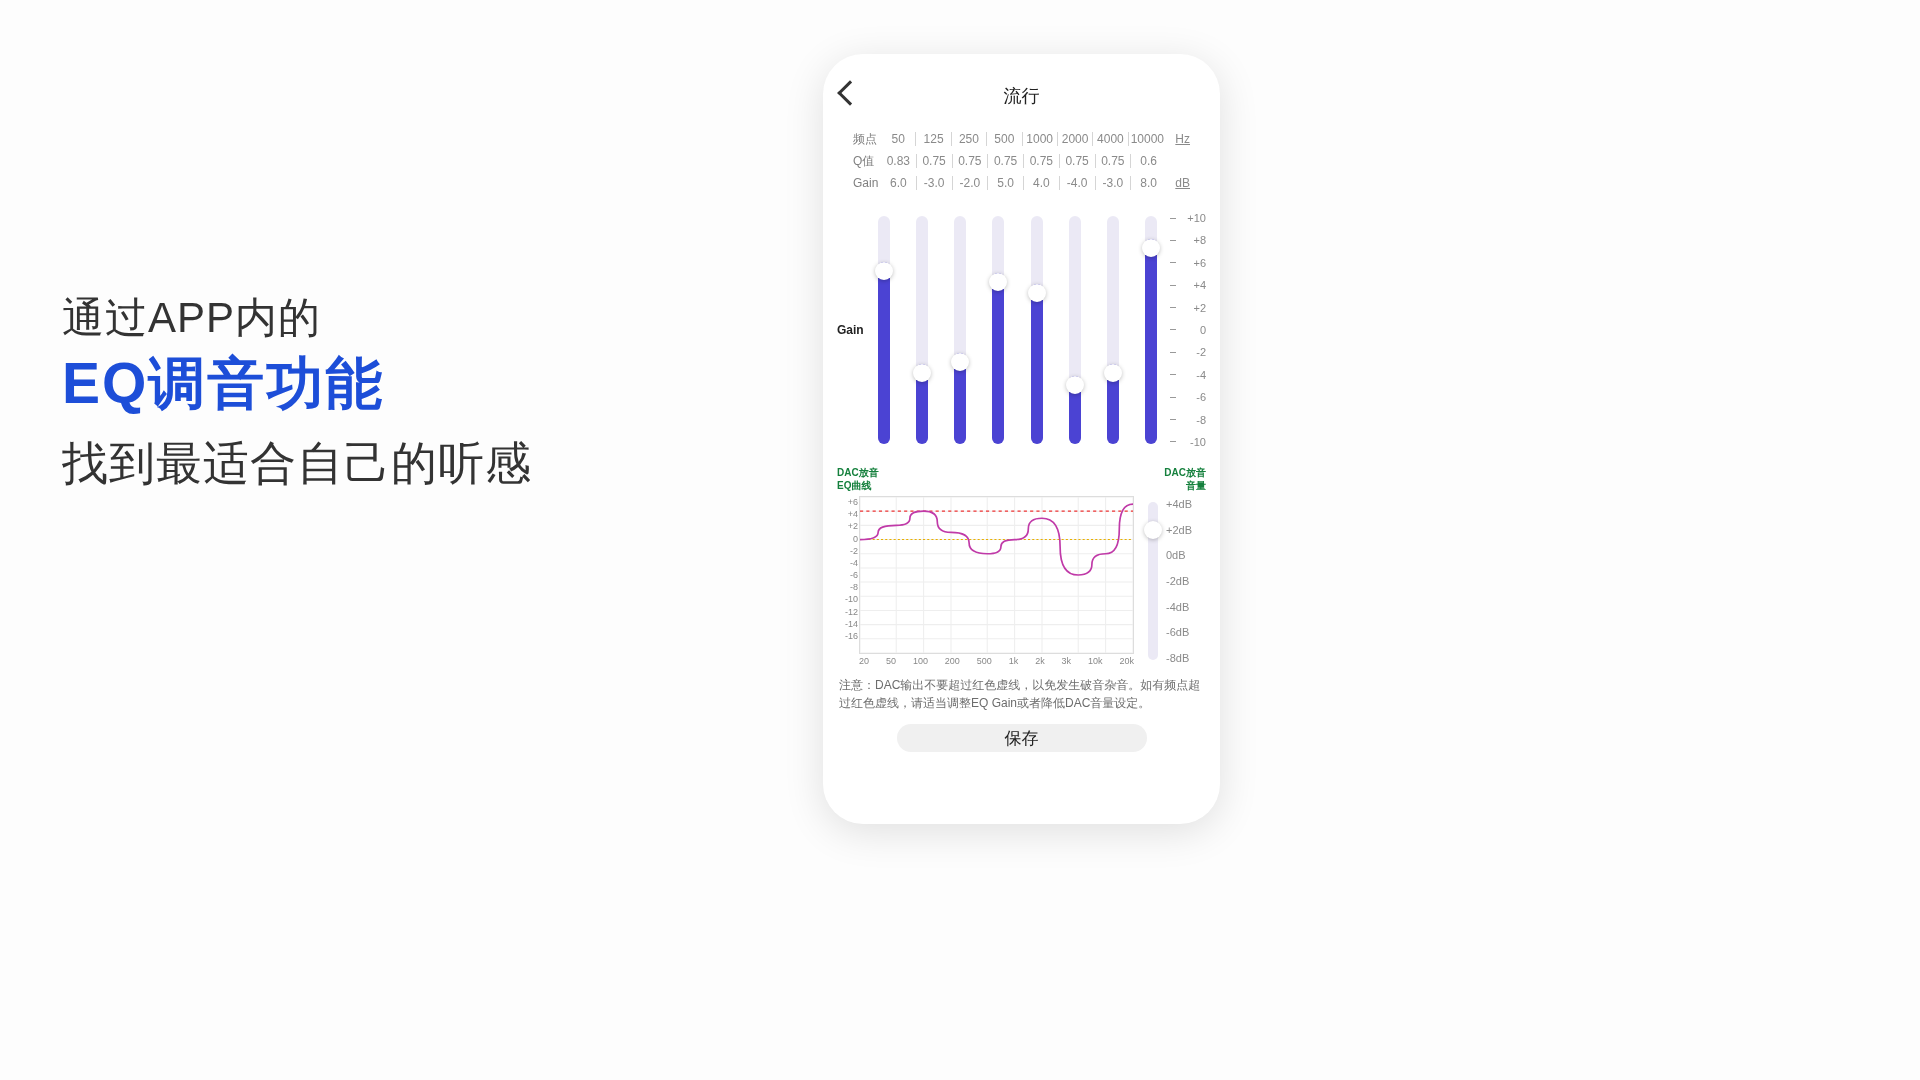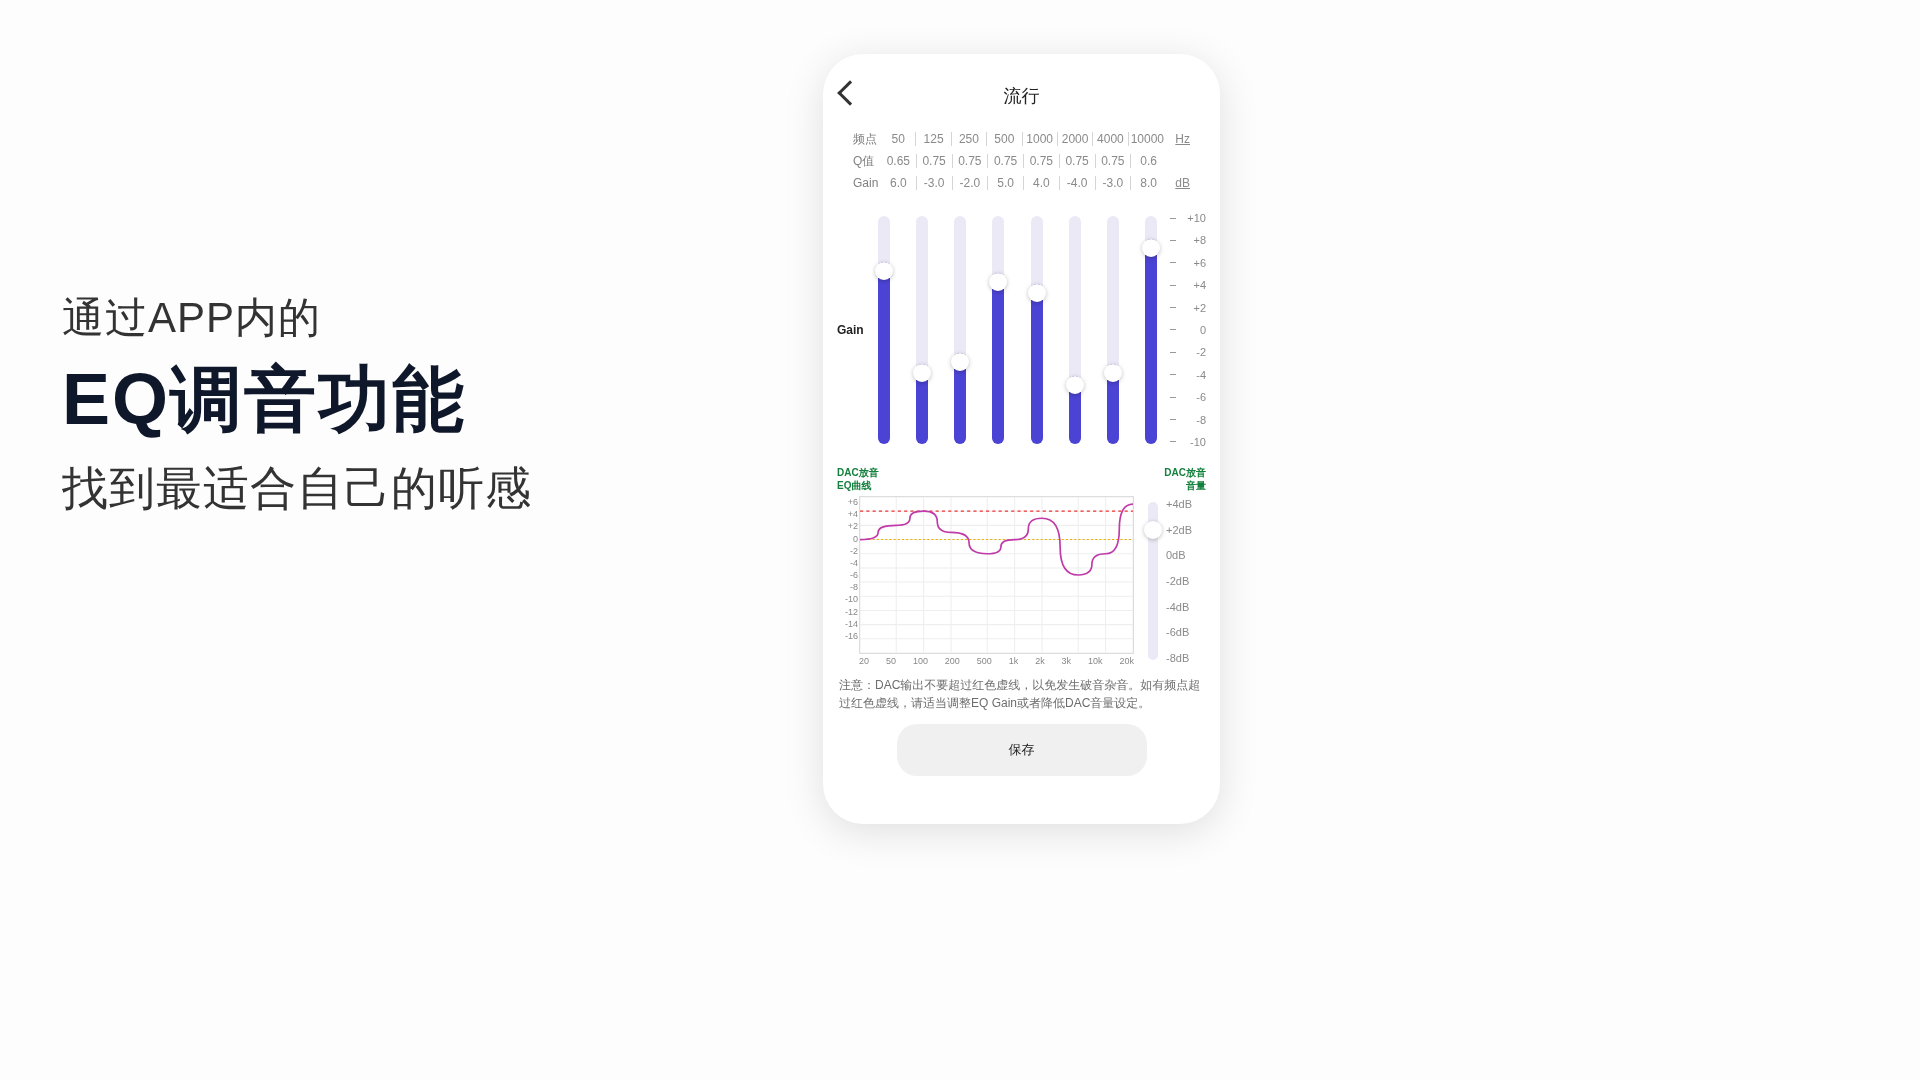--- a/index.html
+++ b/index.html
@@ -1,20 +1,20 @@
 <!DOCTYPE html>
 <html><head>
 <meta charset="utf-8">
 <style>
 * { margin: 0; padding: 0; box-sizing: border-box; font-family: -apple-system, "Helvetica Neue", Arial, "PingFang SC", "Microsoft YaHei", sans-serif; }
 body { width: 1920px; height: 1080px; background: #fdfdfd; overflow: hidden; position: relative; }
 
 .marketing-text { position: absolute; left: 62px; top: 290px; color: #2b2b2b; }
 .marketing-text .line1 { font-size: 42px; font-weight: 400; color: #333; letter-spacing: 1px; }
-.marketing-text .line2 { font-size: 72px; font-weight: 700; color: #0f172a; margin-top: 6px; letter-spacing: 2px; }
+.marketing-text .line2 { font-size: 57px; font-weight: 700; color: #1d4ed8; letter-spacing: 2px; }
 .marketing-text .line3 { font-size: 46px; font-weight: 400; color: #333; margin-top: 10px; letter-spacing: 1px; }
 
 .phone {
   position: absolute; left: 823px; top: 54px; width: 397px; height: 770px;
   background: #fff; border-radius: 40px; box-shadow: 0 8px 40px rgba(0,0,0,0.12);
   padding: 22px 0 1px 0; overflow: hidden;
 }
 
 .titlebar { display: flex; align-items: center; justify-content: center; position: relative; height: 40px; }
 .back-chevron { position: absolute; left: 18px; top: 8px; width: 18px; height: 18px; border-left: 3px solid #333; border-bottom: 3px solid #333; transform: rotate(45deg); }
@@ -52,21 +52,21 @@
 
 .dac-panel { width: 62px; flex: 0 0 62px; display: flex; }
 .dac-slider-wrap { width: 18px; display: flex; justify-content: center; padding: 6px 0; }
 .dac-slider { width: 10px; background: #ebe9f5; border-radius: 5px; position: relative; height: 100%; }
 .dac-thumb { position: absolute; left: 50%; width: 18px; height: 18px; background: #fff; border-radius: 50%; box-shadow: 0 1px 4px rgba(0,0,0,0.25); transform: translate(-50%, -50%); }
 .dac-scale { flex: 1; display: flex; flex-direction: column; justify-content: space-between; padding: 2px 0 2px 4px; }
 .dac-scale-item { font-size: 11px; color: #8a8a8a; text-align: left; }
 
 .note { font-size: 12px; color: #6d6d6d; padding: 10px 16px 0 16px; line-height: 1.5; }
 
-.save-btn { margin: 12px auto 0 auto; width: 250px; height: 52px; background: #f0f0f0; border-radius: 20px; display: flex; align-items: center; justify-content: center; font-size: 13px; color: #222; }
+.save-btn { margin: 12px auto 0 auto; width: 250px; height: 28px; background: #f0f0f0; border-radius: 20px; display: flex; align-items: center; justify-content: center; font-size: 17px; color: #222; }
 
 </style>
 </head>
 <body>
 
 <div class="marketing-text">
   <div class="line1">通过APP内的</div>
   <div class="line2">EQ调音功能</div>
   <div class="line3">找到最适合自己的听感</div>
 </div>
@@ -89,21 +89,21 @@
           <div class="param-cell">1000</div>
           <div class="param-cell">2000</div>
           <div class="param-cell">4000</div>
           <div class="param-cell">10000</div>
         </div>
       <div class="param-unit">Hz</div>
     </div>
     <div class="param-row">
       <div class="param-label">Q值</div>
       <div class="param-cells" id="q-cells">
-          <div class="param-cell">0.65</div>
+          <div class="param-cell">0.83</div>
           <div class="param-cell">0.75</div>
           <div class="param-cell">0.75</div>
           <div class="param-cell">0.75</div>
           <div class="param-cell">0.75</div>
           <div class="param-cell">0.75</div>
           <div class="param-cell">0.75</div>
           <div class="param-cell">0.6</div>
         </div>
       <div class="param-unit"></div>
     </div>

